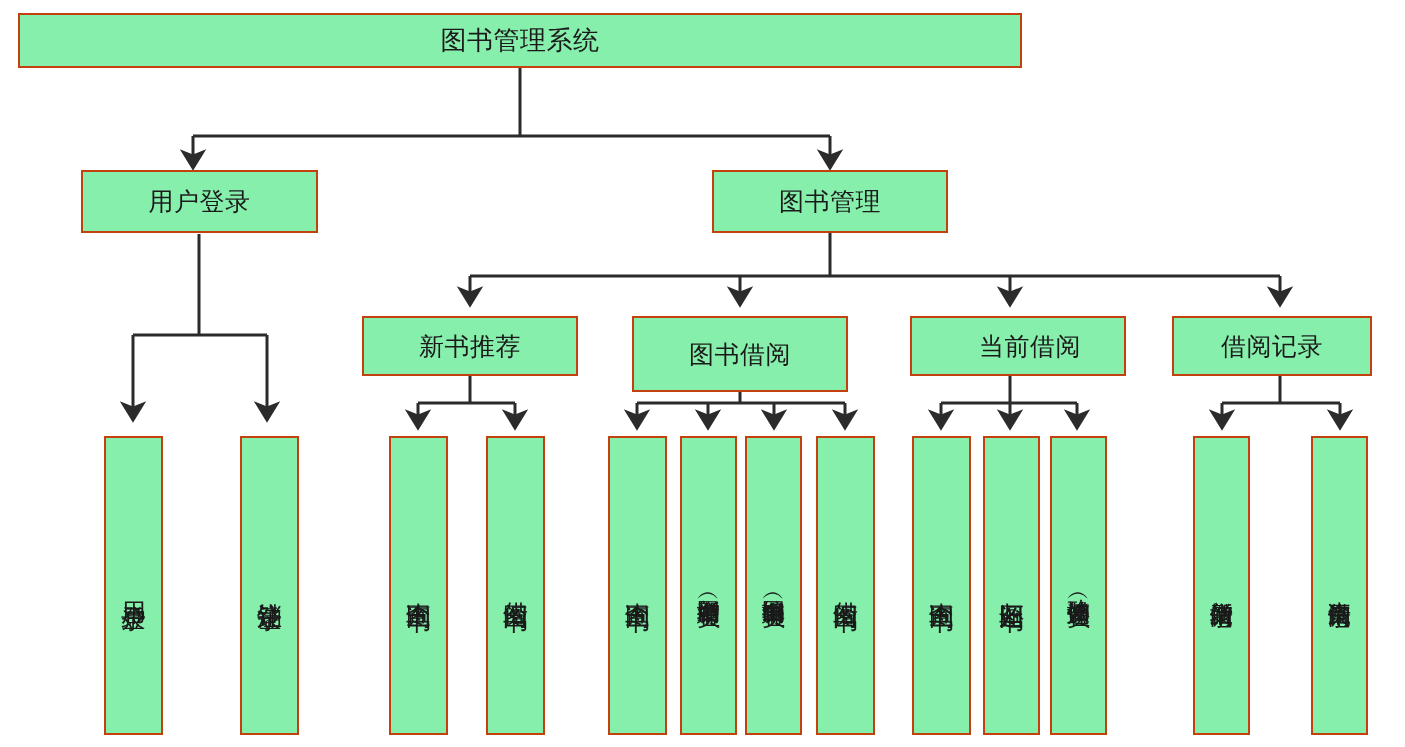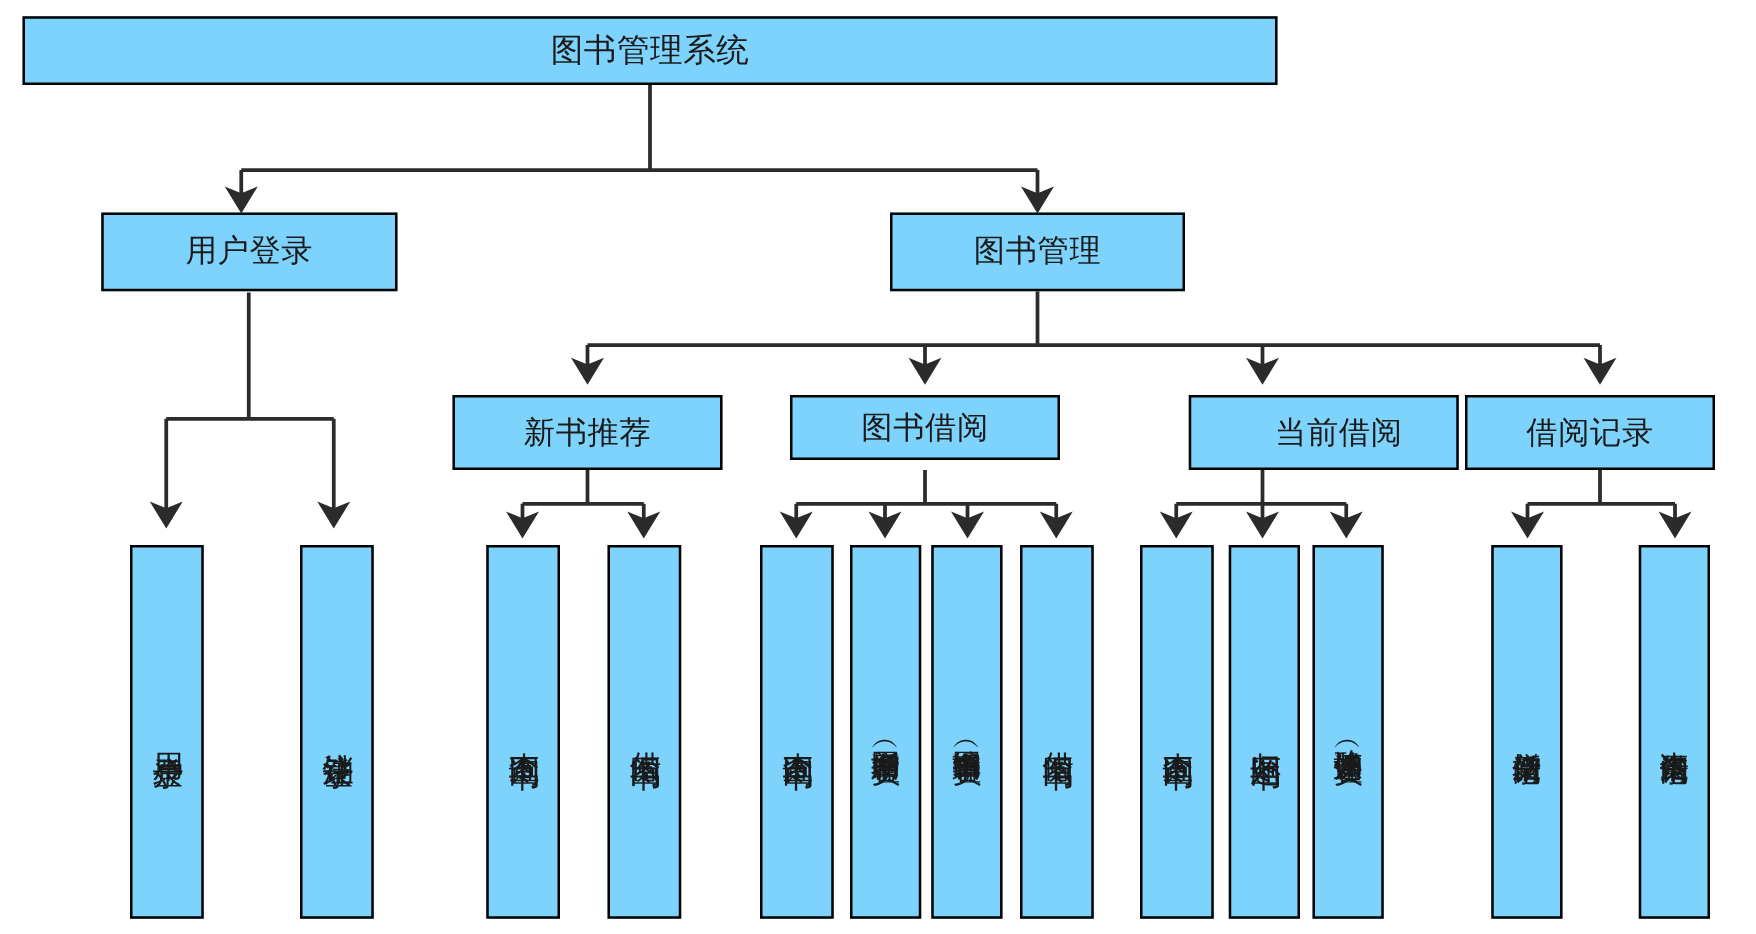--- a/index.html
+++ b/index.html
@@ -21,22 +21,22 @@
     position: absolute;
     left: 0;
     top: 0;
     width: 1405px;
     height: 747px;
     pointer-events: none;
   }
   .node {
     position: absolute;
     box-sizing: border-box;
-    background: #7dd3fc;
-    border: 2px solid #000000;
+    background: #86efac;
+    border: 2px solid #c2410c;
     display: flex;
     align-items: center;
     justify-content: center;
     color: #1a1a1a;
     z-index: 2;
   }
   .node .lbl {
     display: block;
     text-align: center;
     line-height: 1.08;
@@ -141,24 +141,24 @@
   <div class="node h-node" style="left:81px; top:170px; width:237px; height:63px;">
     <span class="lbl">用户登录</span>
   </div>
   <div class="node h-node" style="left:362px; top:316px; width:216px; height:60px;">
     <span class="lbl">新书推荐</span>
   </div>
 
   <div class="node h-node" style="left:712px; top:170px; width:236px; height:63px;">
     <span class="lbl">图书管理</span>
   </div>
-  <div class="node h-node" style="left:632px; top:316px; width:216px; height:52px;">
+  <div class="node h-node" style="left:632px; top:316px; width:216px; height:76px;">
     <span class="lbl">图书借阅</span>
   </div>
-  <div class="node h-node" style="left:951px; top:316px; width:216px; height:60px;padding-left:24px;">
+  <div class="node h-node" style="left:910px; top:316px; width:216px; height:60px;padding-left:24px;">
     <span class="lbl">当前借阅</span>
   </div>
   <div class="node h-node" style="left:1172px; top:316px; width:200px; height:60px;">
     <span class="lbl">借阅记录</span>
   </div>
 
   <div class="node v-node" style="left:104px; top:436px; width:59px; height:299px;">
     <span class="lbl">用户登录</span>
   </div>
   <div class="node v-node" style="left:240px; top:436px; width:59px; height:299px;">

